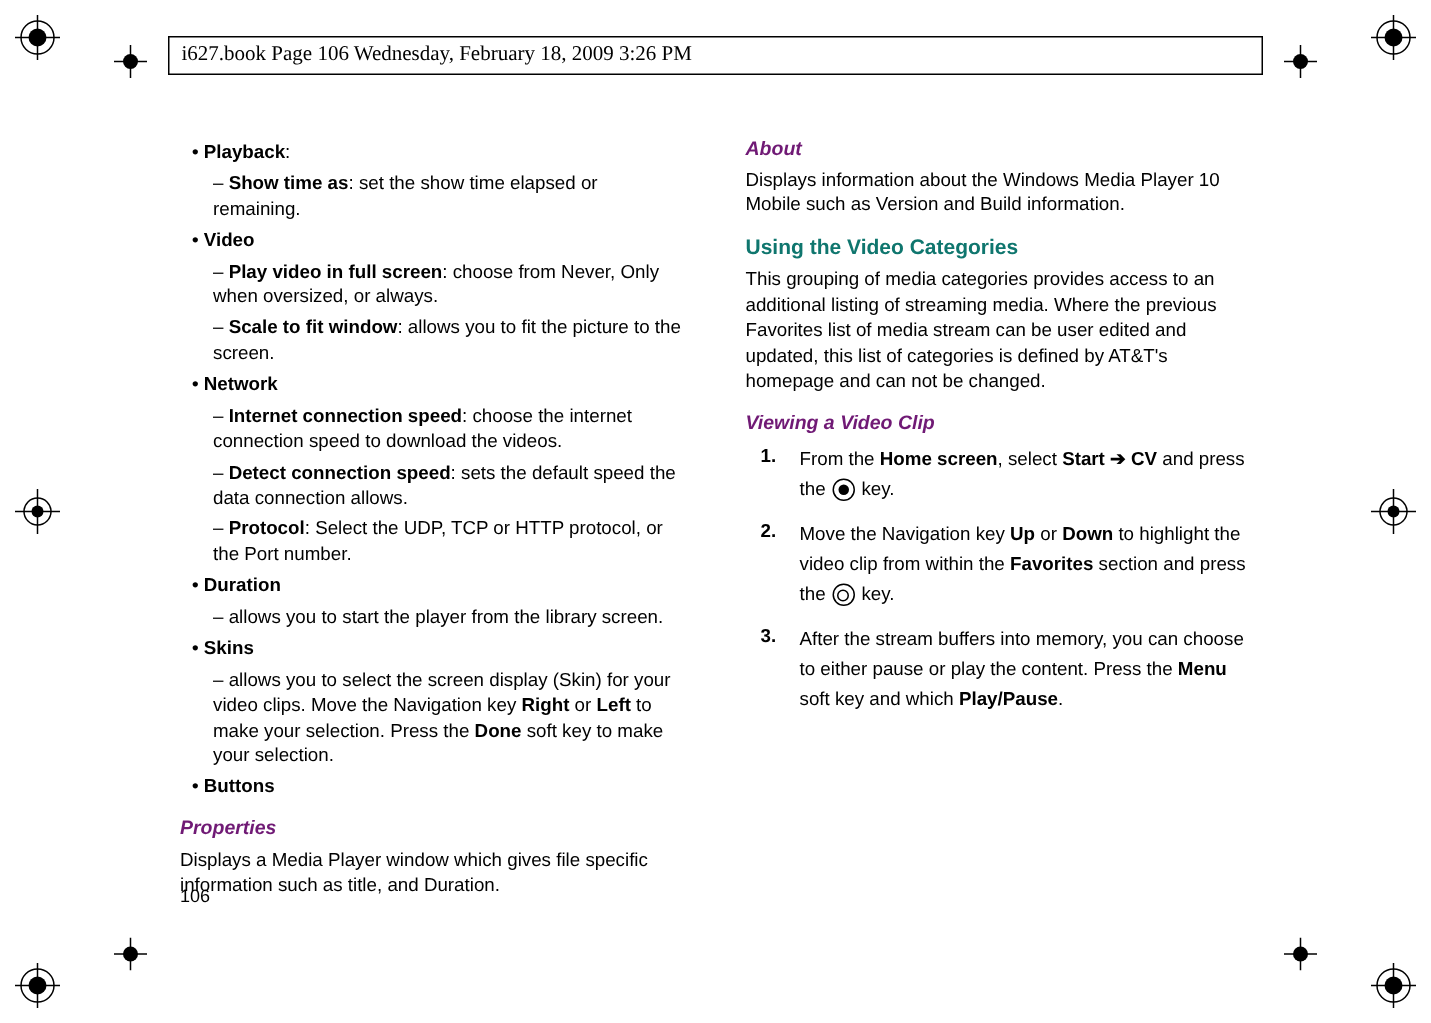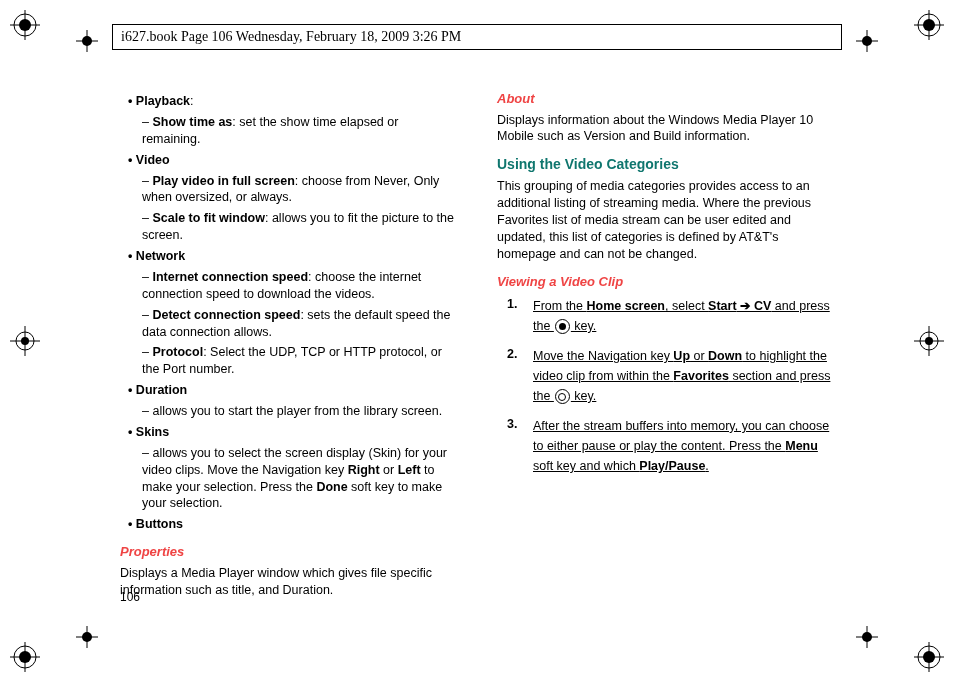--- a/index.html
+++ b/index.html
@@ -58,40 +58,40 @@
   }
   .col p { margin-bottom: 4px; }
 
   .lvl1 { margin-left: 8px; margin-top: 3px; }
   .lvl2 { margin-left: 22px; margin-top: 2px; }
 
   .bullet::before { content: "• "; font-weight: bold; }
   .dash::before { content: "– "; }
 
   .section-title {
-    color: #ef4444;
+    color: #701a75;
     font-weight: bold;
     font-style: italic;
     font-size: 13px;
     margin-top: 10px;
     margin-bottom: 6px;
   }
   .section-title-main {
     color: #0f766e;
     font-weight: bold;
     font-size: 14px;
     margin-top: 10px;
     margin-bottom: 6px;
   }
   .body-para { margin: 4px 0 8px 0; }
 
   .numlist { margin-top: 6px; }
   .numitem { display: flex; margin-bottom: 10px; }
   .numitem .num { width: 26px; font-weight: bold; flex-shrink: 0; margin-left: 10px; }
-  .numitem .txt { flex: 1; line-height: 1.6; text-decoration: underline; }
+  .numitem .txt { flex: 1; line-height: 1.6; }
 
   .arrow { font-weight: bold; }
   .keyicon {
     display: inline-block;
     width: 15px;
     height: 15px;
     border-radius: 50%;
     border: 1.4px solid #000;
     vertical-align: middle;
     position: relative;

